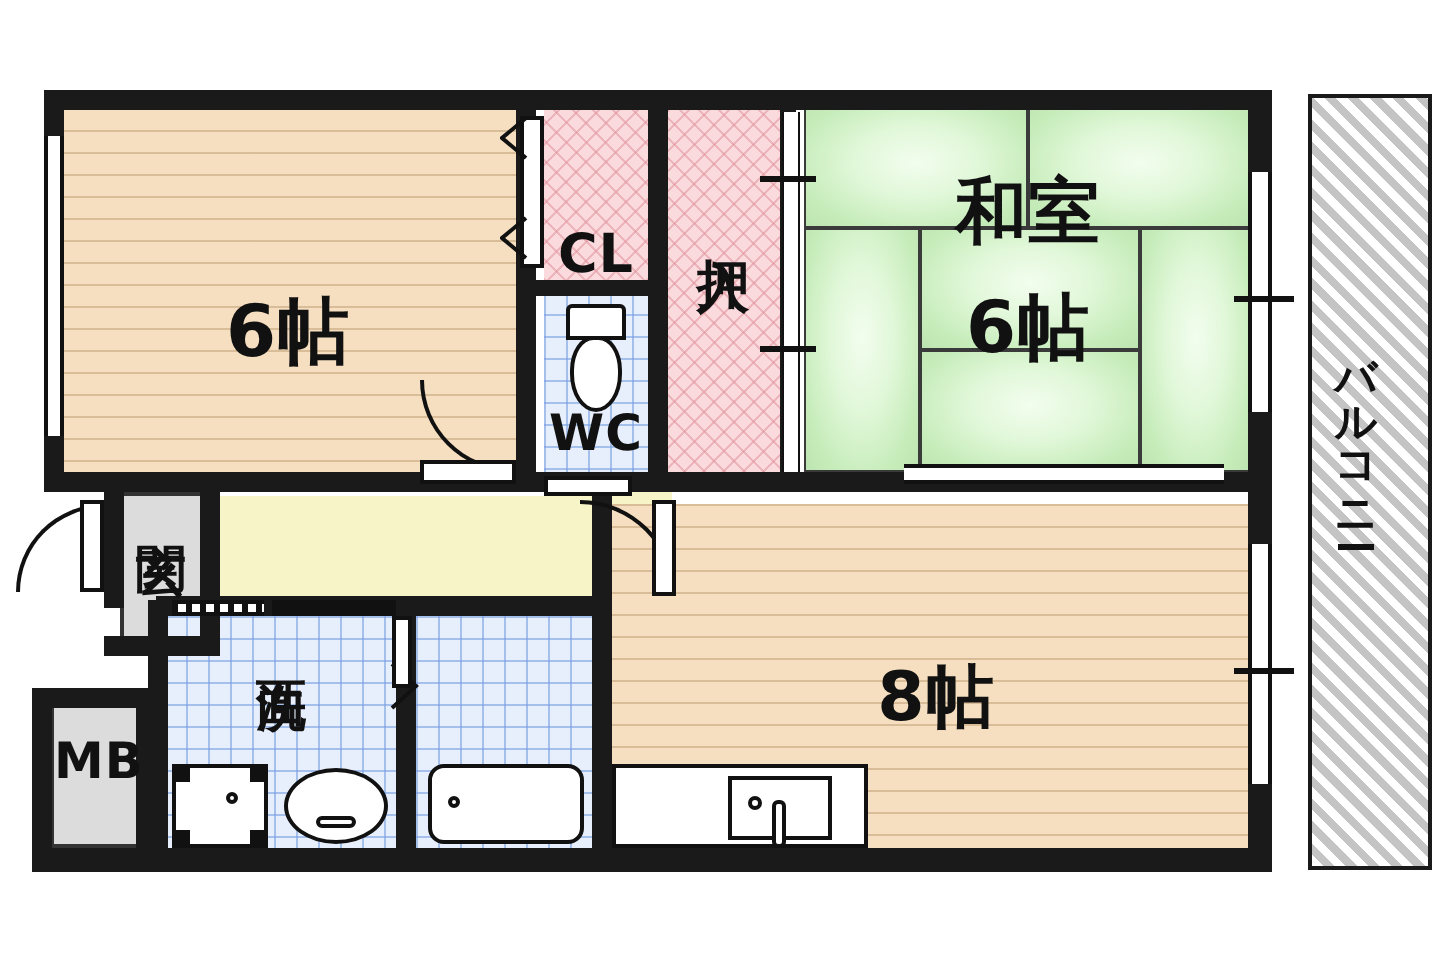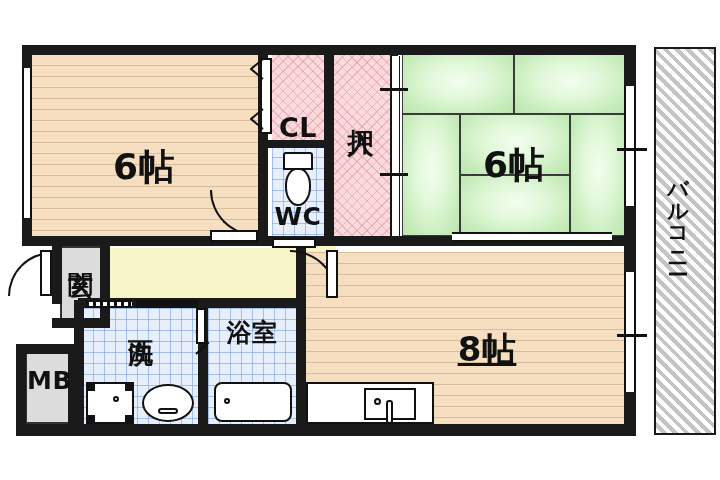--- a/index.html
+++ b/index.html
@@ -246,25 +246,25 @@
   <div class="abs" style="left:386px;top:400px;width:7px;height:24px;background:#fff;border:2px solid #111;border-radius:3px;box-sizing:border-box;"></div>
 
   <div class="lbl" style="left:84px;top:148px;width:120px;font-size:36px;">6帖</div>
 
   <div class="lbl" style="left:276px;top:76px;width:44px;font-size:27px;line-height:1.1;margin-top:37px;">CL</div>
 
   <div class="lbl" style="left:274px;top:204px;width:48px;font-size:25px;">WC</div>
 
   <div class="lbl lbl-v" style="left:348px;top:108px;font-size:26px;">押入</div>
 
+  <div class="lbl" style="left:454px;top:88px;width:120px;font-size:36px;">和室</div>
   <div class="lbl" style="left:454px;top:146px;width:120px;font-size:36px;">6帖</div>
 
   <div class="lbl lbl-v" style="left:68px;top:252px;font-size:25px;">玄関</div>
 
   <div class="lbl" style="left:27px;top:368px;width:42px;font-size:25px;">MB</div>
 
   <div class="lbl lbl-v" style="left:128px;top:320px;font-size:25px;">洗面</div>
 
-  <div class="lbl" style="left:210px;top:320px;width:84px;font-size:25px;">浴室</div>
-
-  <div class="lbl" style="left:427px;top:332px;width:120px;font-size:34px;text-decoration:underline;">8帖</div>
+
+  <div class="lbl" style="left:408px;top:332px;width:120px;font-size:34px;">8帖</div>
 
 </div>
 
 </body></html>

